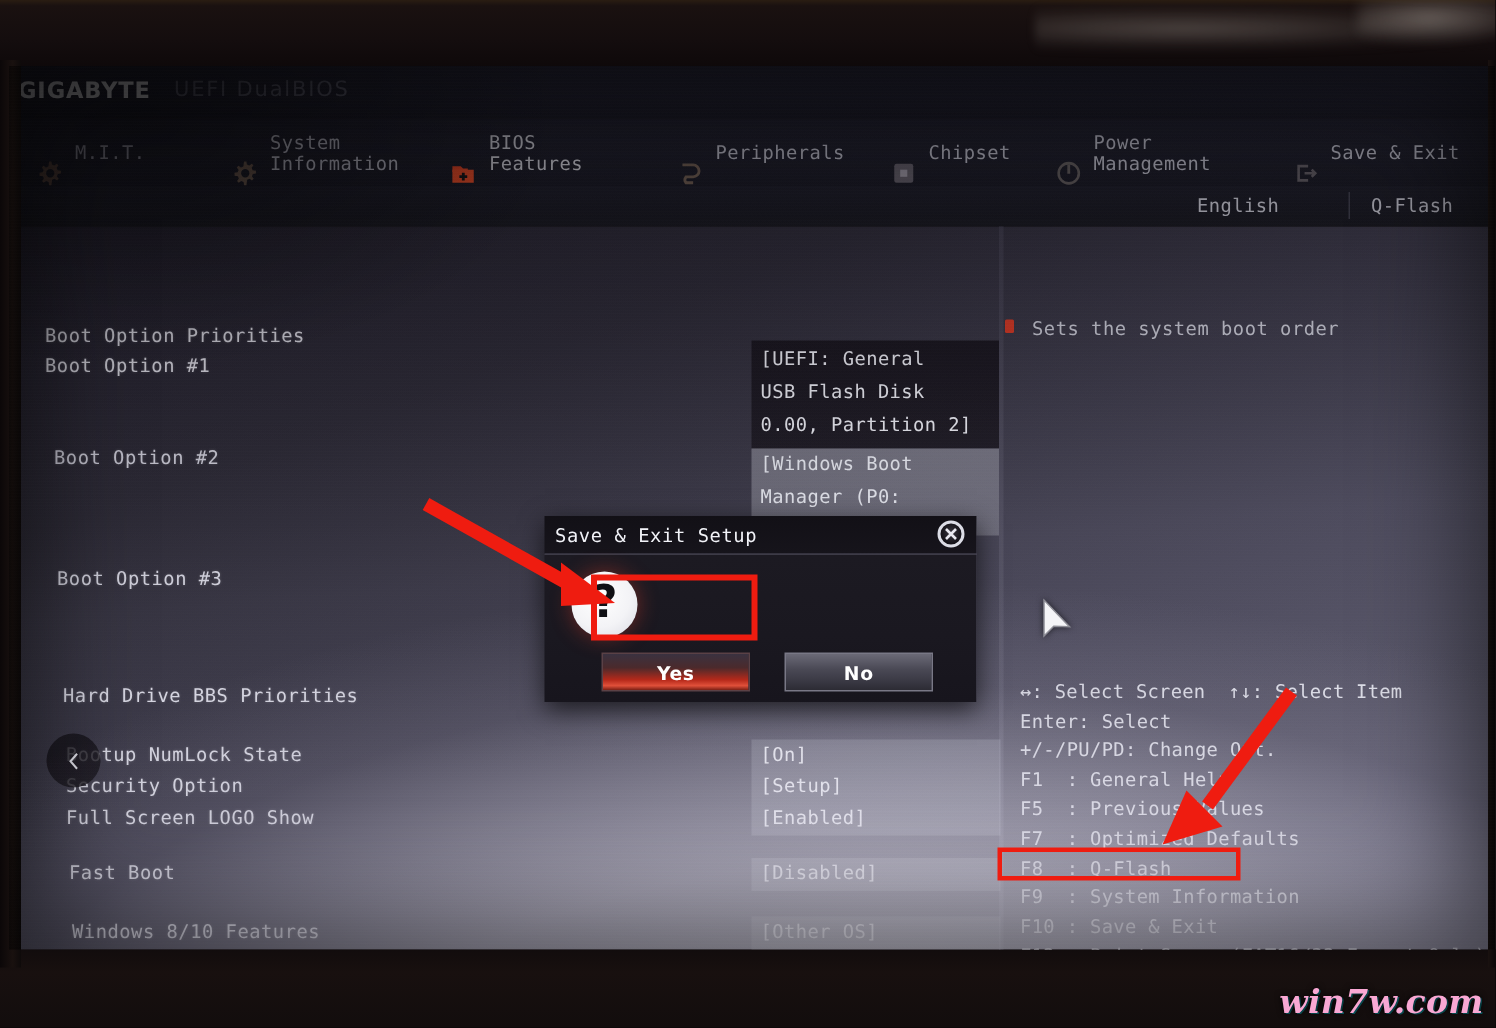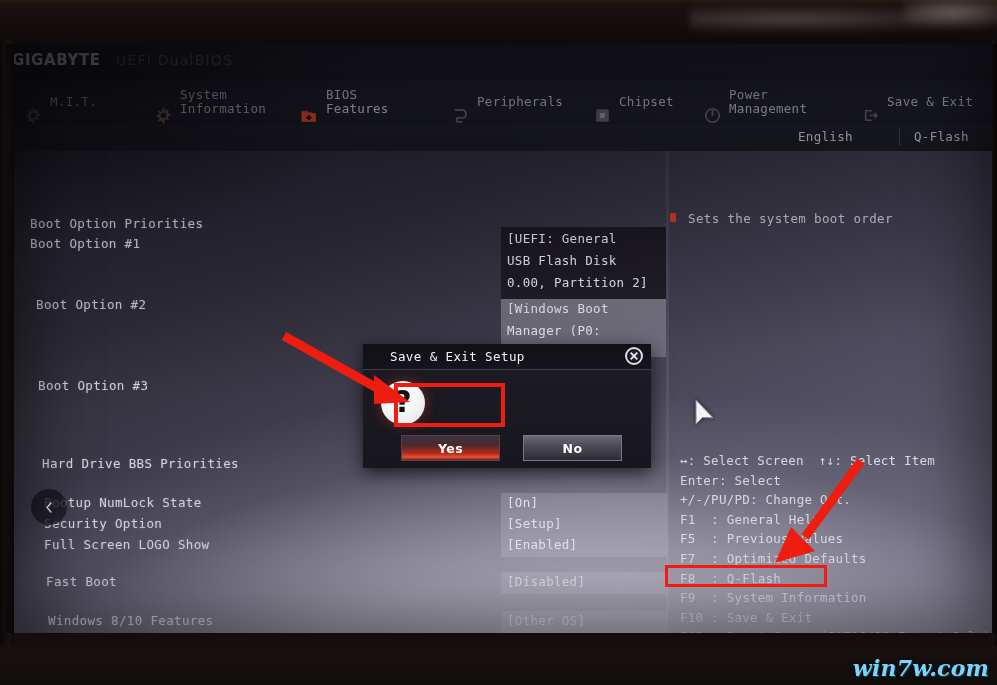--- a/index.html
+++ b/index.html
@@ -209,21 +209,21 @@
 
   
   .dlg {
     position: absolute; left: 357px; top: 300px; width: 288px; height: 124px;
     z-index: 20;
     box-shadow: 0 5px 16px rgba(0,0,0,.65);
   }
   .dlg-title {
     position: relative; height: 25px;
     background: linear-gradient(180deg,#121016 0%,#16141b 100%);
-    display: flex; align-items: center; padding-left: 20px;
+    display: flex; align-items: center;
   }
   .dlg-title .t {
     margin-left: 7px; color: #f2f3f8; font-size: 12.5px; letter-spacing: .4px;
   }
   .dlg-close {
     position: absolute; right: 8px; top: 3px; width: 18px; height: 18px;
     border-radius: 50%;
     background: radial-gradient(circle at 50% 45%, #3a3740 0%, #17151b 62%, #0c0a0e 100%);
     border: 2px solid #dcdde6;
     display: flex; align-items: center; justify-content: center;
@@ -278,21 +278,21 @@
   #hl-f10  { left: 665px; top: 565px; width: 162px; height: 22px; border-width: 3px; }
 
   #arrow1 { left: 280px; top: 330px; width: 135px; height: 85px; }
   #arrow2 { left: 765px; top: 455px; width: 110px; height: 115px; }
 
   
   .watermark {
     position: absolute; right: 8px; bottom: 4px; z-index: 40;
     font-family: "DejaVu Serif", "Liberation Serif", serif;
     font-weight: bold; font-style: italic; font-size: 22px;
-    color: #7dd3fc; letter-spacing: .2px;
+    color: #f9a8d4; letter-spacing: .2px;
     text-shadow: 0 0 4px rgba(0,0,0,.9), 1px 1px 0 #0a5f66;
   }
 </style>
 </head>
 <body>
 
 <div id="photo">
 
   <div id="bezel-top">
     <div class="smudge"></div>

